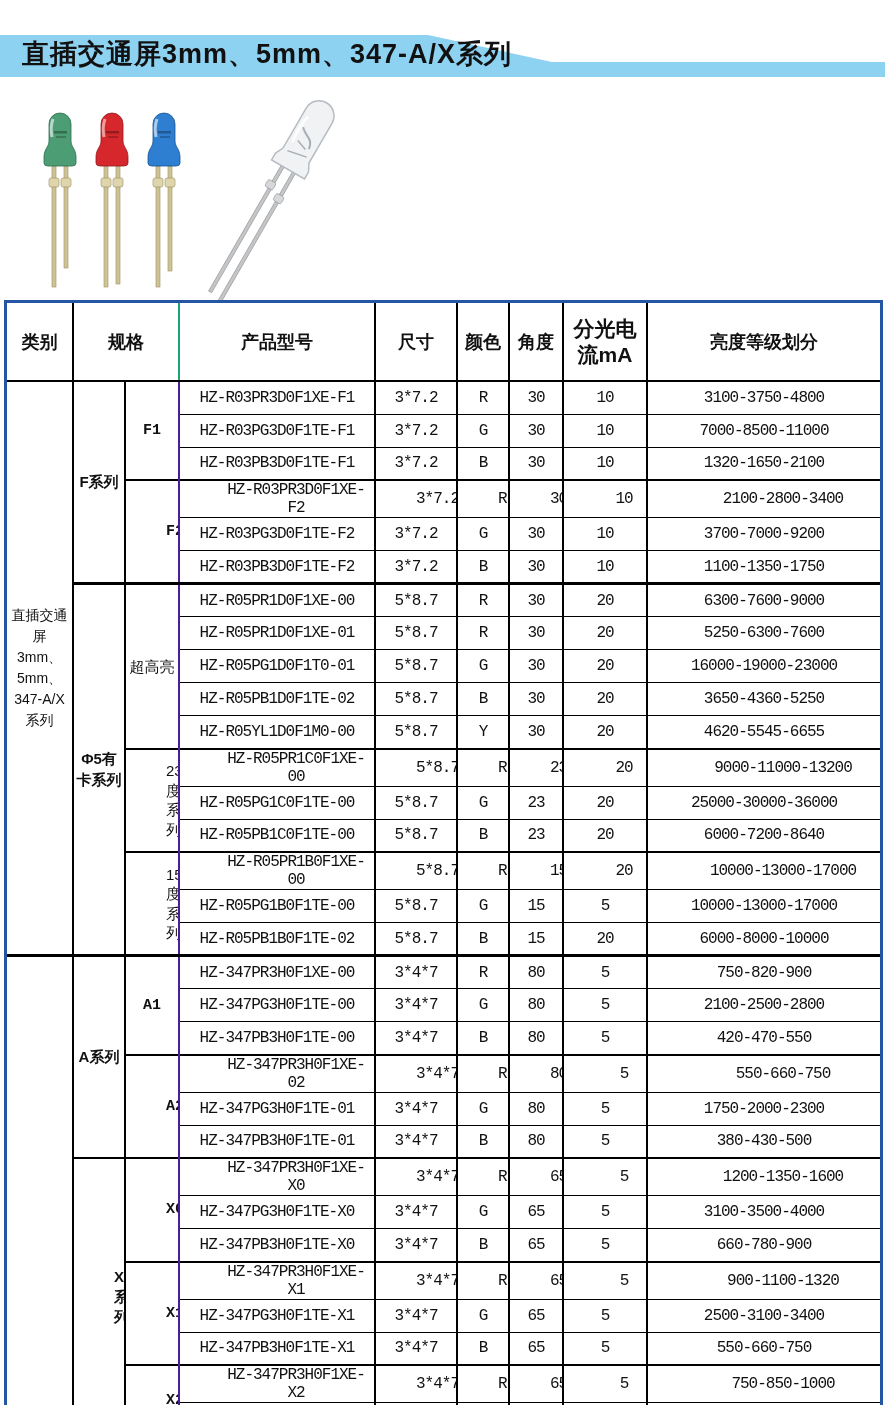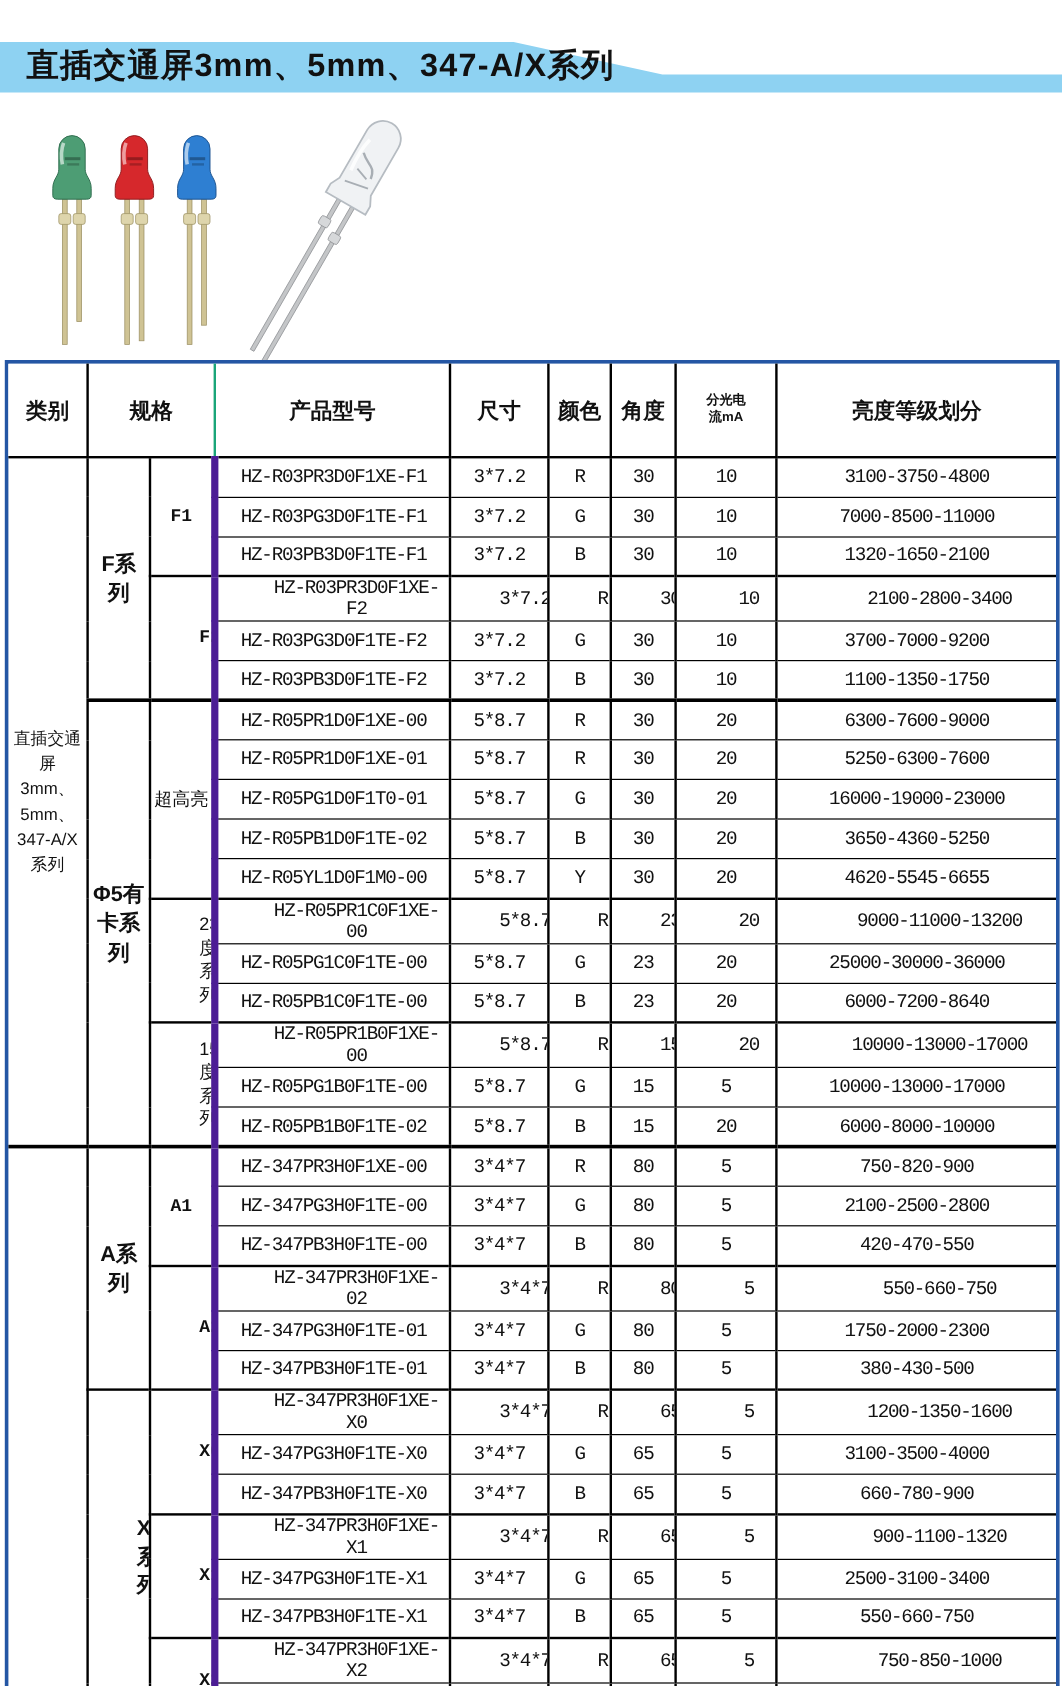--- a/index.html
+++ b/index.html
@@ -17,31 +17,31 @@
   col.w-cat{width:66px;}col.w-g1{width:52px;}col.w-g2{width:54px;}col.w-model{width:196px;}
   col.w-size{width:82px;}col.w-color{width:52px;}col.w-angle{width:54px;}col.w-cur{width:84px;}
   th,td{border:2px solid #000;text-align:center;vertical-align:middle;padding:0 2px;
         overflow:hidden;color:#111;}
   td{border-top-width:1px;border-bottom-width:1px;}
   thead tr{height:78px;}
   tbody tr{height:33px;}
   th{border-top:none;font-size:18px;font-weight:bold;background:#fff;}
   th.h-cat{border-left:none;}
   th.h-bright{border-right:none;}
-  th.h-current{font-size:11px;white-space:pre-line;line-height:1.2;}
+  th.h-current{font-size:21px;white-space:pre-line;line-height:1.2;}
   th.h-spec{border-right:2px solid #1aa579;}
   th.h-model{border-left:2px solid #1aa579;border-radius:22px;}
   td.c-model{border-left:2px solid #1aa579;font-family:"Liberation Mono","DejaVu Sans Mono",monospace;
         font-size:16px;letter-spacing:-1px;margin-top:46px;}
-  td.g2{border-right:6px solid #4c1d95;}
+  td.g2{border-right:2px solid #4c1d95;}
   td.c-size,td.c-color,td.c-angle,td.c-current,td.c-bright{
         font-family:"Liberation Mono","DejaVu Sans Mono",monospace;font-size:16px;letter-spacing:-1px;}
   td.c-bright{border-right:none;}
   td.cat{border-left:none;font-size:14px;line-height:1.5;padding:0 4px;}
-  td.g1{font-size:18px;font-weight:bold;line-height:1.35;}
+  td.g1{font-size:15px;font-weight:bold;line-height:1.35;}
   td.g2{font-size:15px;font-weight:bold;line-height:1.3;font-family:"Liberation Mono","DejaVu Sans Mono",monospace;}
   td.g2.cjk{font-family:"Liberation Sans",sans-serif;font-weight:normal;}
   tr.sep2 > td{border-top-width:2px;padding-left:40px;}
   tr.sep3 > td{border-top-width:3px;text-align:center;}
   tr.last > td{border-bottom:none;}
 </style>
 </head>
 <body>
 
 <svg class="banner-svg" viewBox="0 0 885 80">

